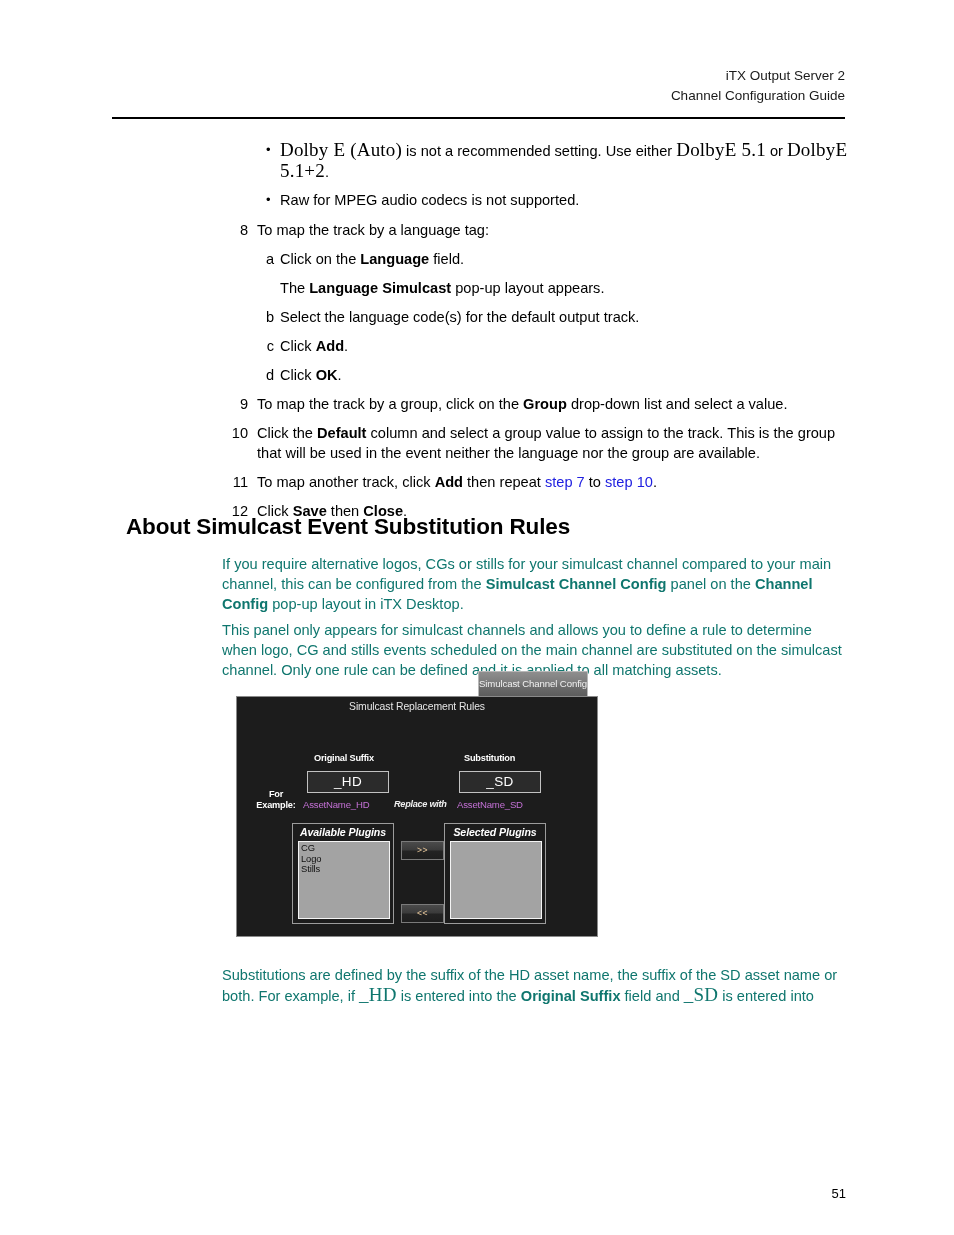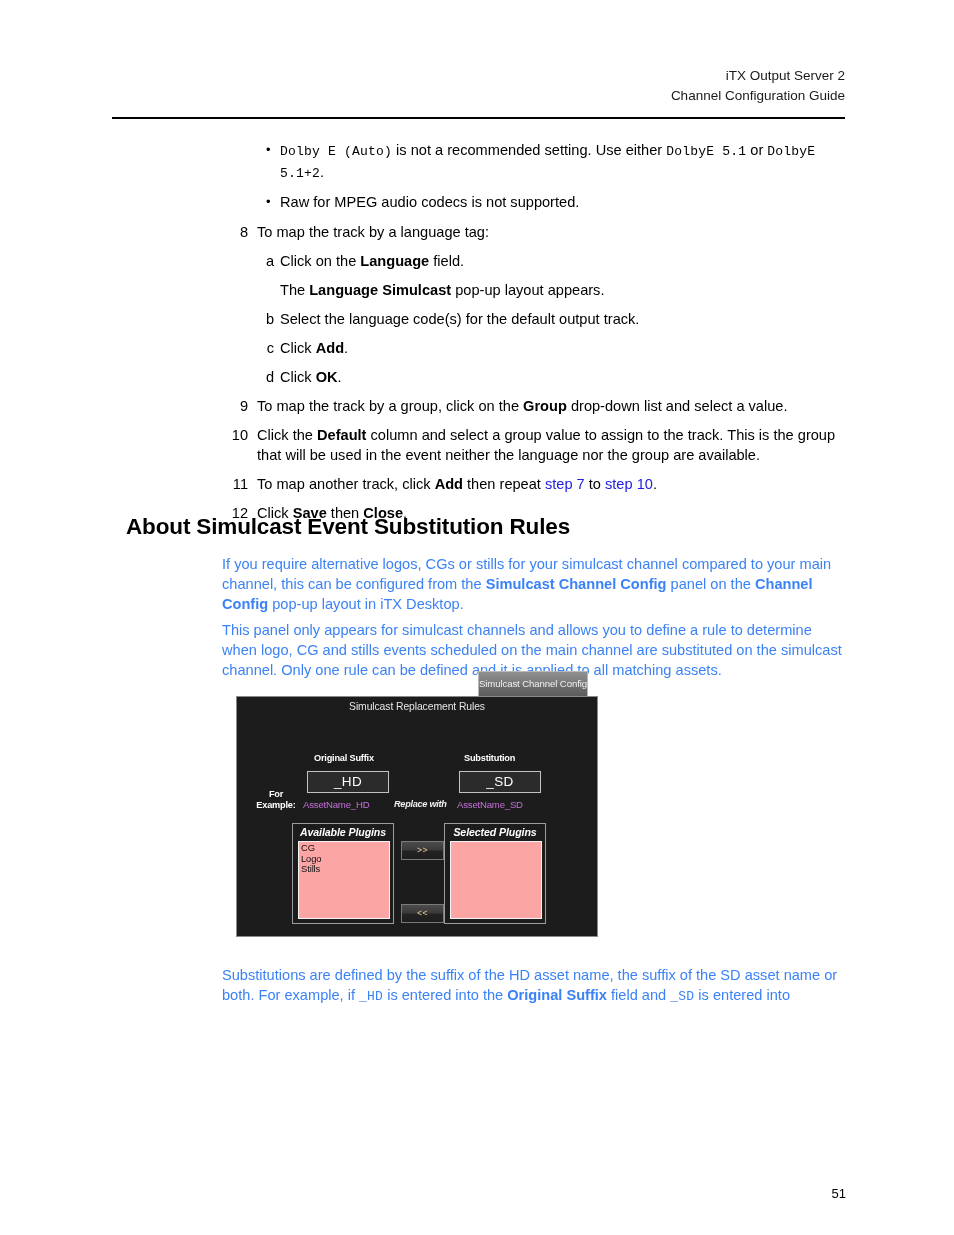--- a/index.html
+++ b/index.html
@@ -70,22 +70,22 @@
     left: 4px;
     top: 0;
     font-size: 13px;
   }
   .bullets-wrap {
     margin-left: 262px;
     width: 590px;
   }
 
   .mono {
-    font-family: Liberation Mono, monospace;
-    font-size: 13px;
+    font-family: Liberation Serif, serif;
+    font-size: 19px;
     letter-spacing: 0.2px;
   }
   b, .bold { font-weight: bold; }
 
   .steps {
     margin: 10px 0 0 0;
     padding: 0;
     list-style: none;
   }
   .step-row {
@@ -135,21 +135,21 @@
     letter-spacing: -0.15px;
     color: #000;
   }
 
   .para {
     position: absolute;
     left: 222px;
     width: 625px;
     font-size: 14.6px;
     line-height: 20.2px;
-    color: #3b82f6;
+    color: #0f766e;
   }
   #para1 { top: 539px; }
   #para2 { top: 605px; }
   #para3 { top: 950px; }
 
   
   .shot {
     position: absolute;
     left: 226px;
     top: 671px;
@@ -271,21 +271,21 @@
     font-style: italic;
     font-weight: bold;
     letter-spacing: -0.1px;
   }
   .list-box {
     position: absolute;
     left: 5px;
     top: 17px;
     width: 92px;
     height: 78px;
-    background: #fca5a5;
+    background: #a3a3a3;
     border: 1px solid #f4f4f4;
     box-sizing: border-box;
     overflow: hidden;
     padding: 1px 0 0 2px;
   }
   .list-box .row {
     color: #111111;
     font-size: 9.4px;
     line-height: 10.6px;
     letter-spacing: -0.1px;

